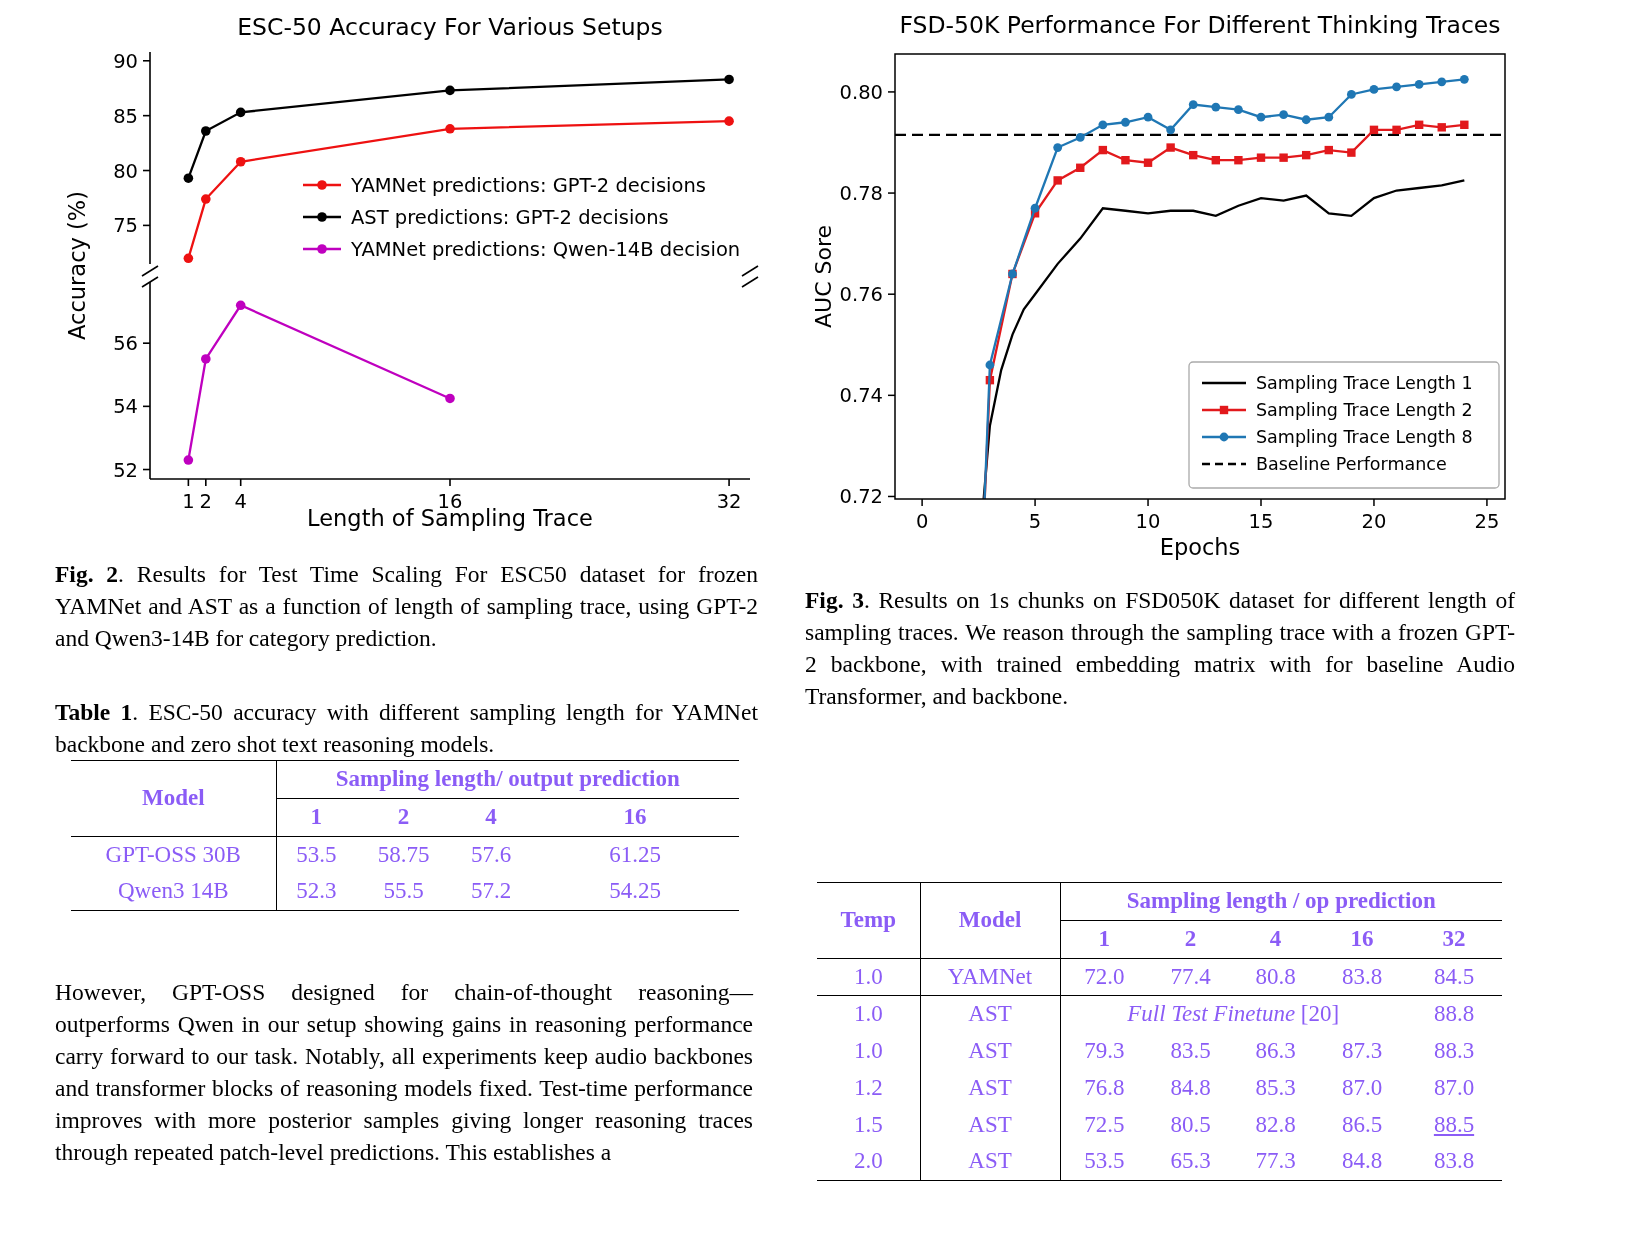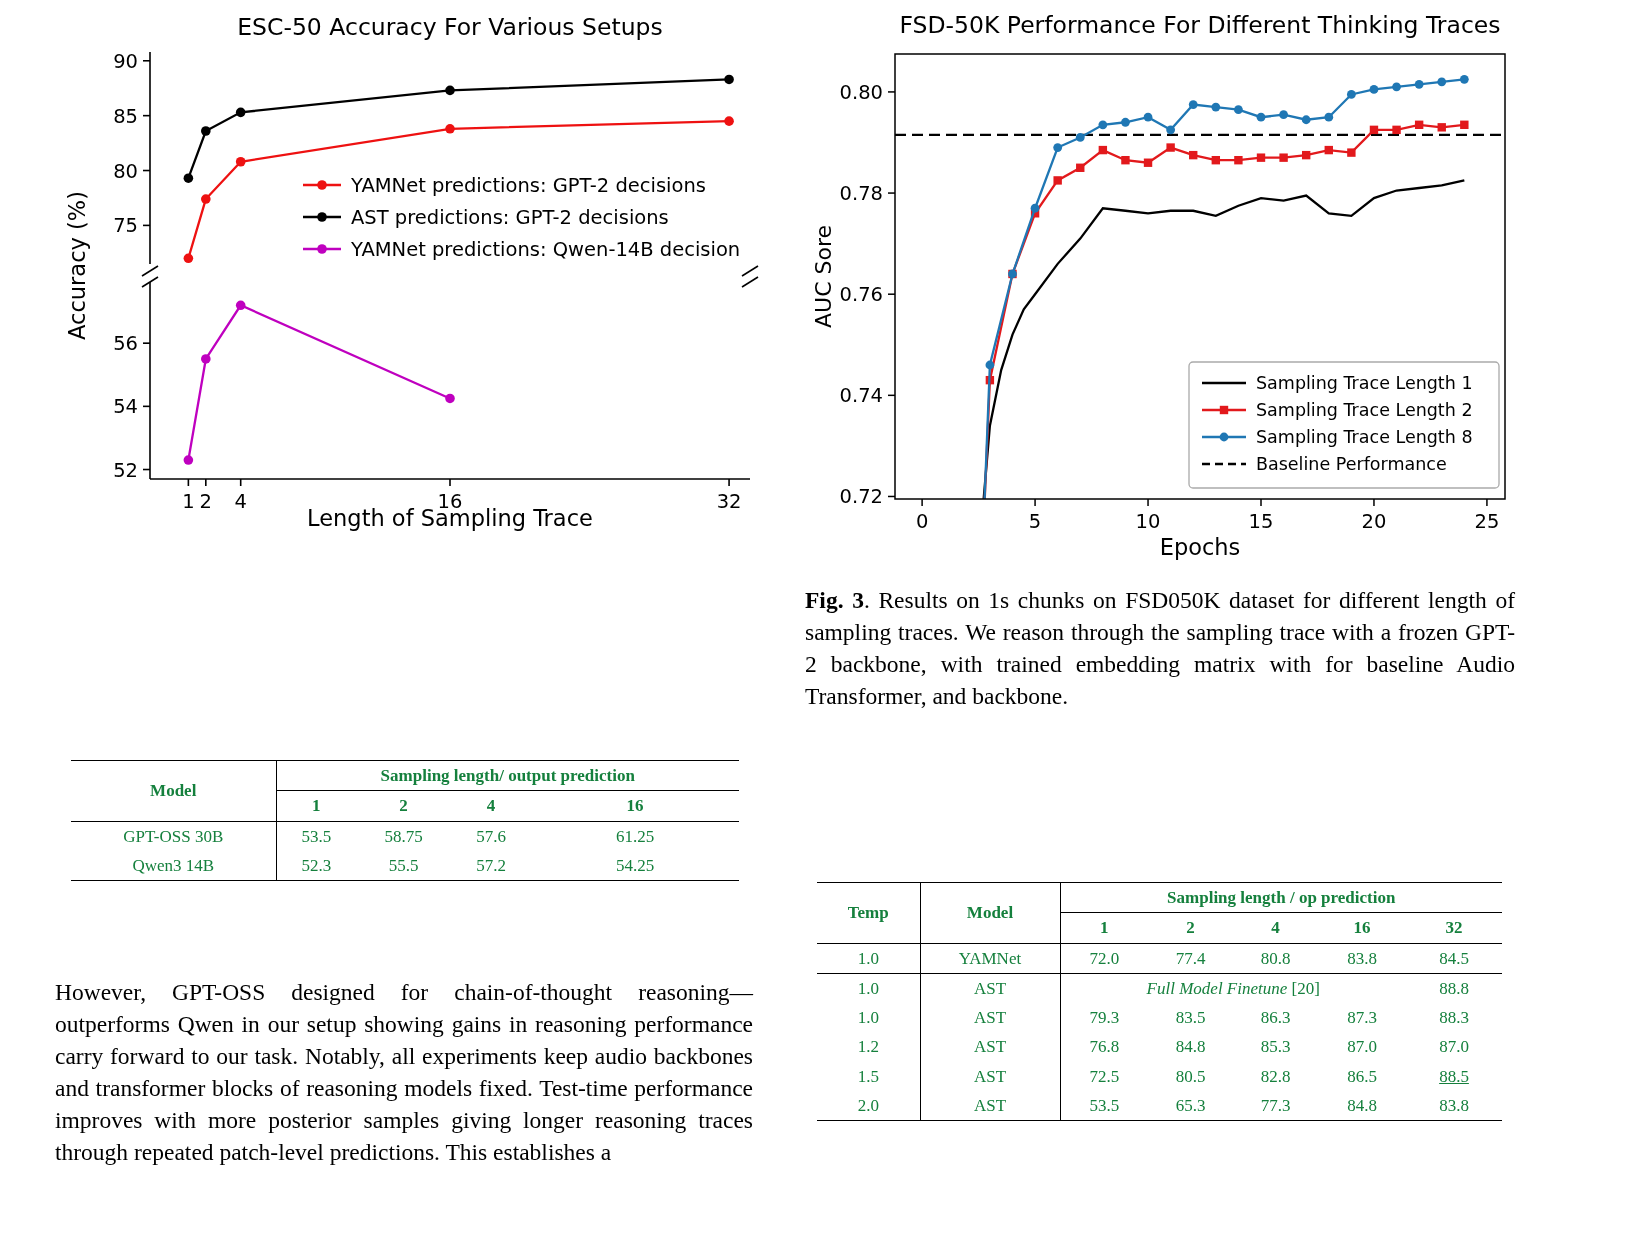--- a/index.html
+++ b/index.html
@@ -10,21 +10,21 @@
   .col{position:absolute;top:0;height:1244px;}
   #col-left{left:55px;width:705px;}
   #col-right{left:805px;width:712px;}
   .absblk{position:absolute;}
   .caption,.bodytext{
     font-size:23.5px;line-height:32px;text-align:justify;color:#000;
   }
   .caption b{font-weight:bold;}
   svg text{font-family:"DejaVu Sans","Liberation Sans",sans-serif;fill:#000;}
   
-  .ptable{border-collapse:collapse;font-size:17px;color:#15803d;}
+  .ptable{border-collapse:collapse;font-size:23px;color:#8b5cf6;}
   .ptable th,.ptable td{padding:4px 6px;text-align:center;line-height:1.25;font-weight:normal;white-space:nowrap;}
   .ptable th{font-weight:bold;}
   .vr{border-right:1.7px solid #000;}
   tr.rt>th,tr.rt>td{border-top:1.7px solid #000;}
   tr.rb>th,tr.rb>td{border-bottom:1.7px solid #000;}
   .rbthin{border-bottom:1.7px solid #000;}
   .bold{font-weight:bold;}
   .ul{text-decoration:underline;}
   .ft-note i{font-style:italic;}
 </style>
@@ -91,21 +91,27 @@
         <text x="296" y="188" font-size="19.5">YAMNet predictions: GPT-2 decisions</text>
         <line x1="248" y1="213" x2="286" y2="213" stroke="#000000" stroke-width="2.3"></line>
         <circle cx="267" cy="213" r="4.8" fill="#000000"></circle>
         <text x="296" y="220" font-size="19.5">AST predictions: GPT-2 decisions</text>
         <line x1="248" y1="245" x2="286" y2="245" stroke="#bf00bf" stroke-width="2.3"></line>
         <circle cx="267" cy="245" r="4.8" fill="#bf00bf"></circle>
         <text x="296" y="252" font-size="19.5">YAMNet predictions: Qwen-14B decision</text>
       </g>
     </svg>
 
-
+  <div class="caption absblk" style="top:558px;left:0;width:703px;">
+    <b>Fig. 2</b><span>. Results for Test Time Scaling For ESC50 dataset for frozen YAMNet and AST as a function of length of sampling trace, using GPT-2 and Qwen3-14B for category prediction.</span>
+  </div>
+
+  <div class="caption absblk" style="top:696px;left:0;width:703px;">
+    <b>Table 1</b><span>. ESC-50 accuracy with different sampling length for YAMNet backbone and zero shot text reasoning models.</span>
+  </div>
 
   <table class="ptable absblk" style="top:760px;left:16px;">
     <colgroup>
       <col style="width:205px">
         <col style="width:80px">
         <col style="width:95px">
         <col style="width:80px">
         <col style="width:208px">
     </colgroup>
     <tbody>
@@ -272,21 +278,21 @@
       <td class="vr">YAMNet</td>
       <td>72.0</td>
       <td>77.4</td>
       <td>80.8</td>
       <td>83.8</td>
       <td>84.5</td>
     </tr>
     <tr>
       <td class="vr">1.0</td>
       <td class="vr">AST</td>
-      <td colspan="4" class="ft-note"><i>Full Model Finetune</i><span> [20]</span></td>
+      <td colspan="4" class="ft-note"><i>Full Test Finetune</i><span> [20]</span></td>
       <td class="bold">88.8</td>
     </tr>
     <tr>
       <td class="vr">1.0</td>
       <td class="vr">AST</td>
       <td>79.3</td>
       <td>83.5</td>
       <td>86.3</td>
       <td>87.3</td>
       <td class="bold">88.3</td>

